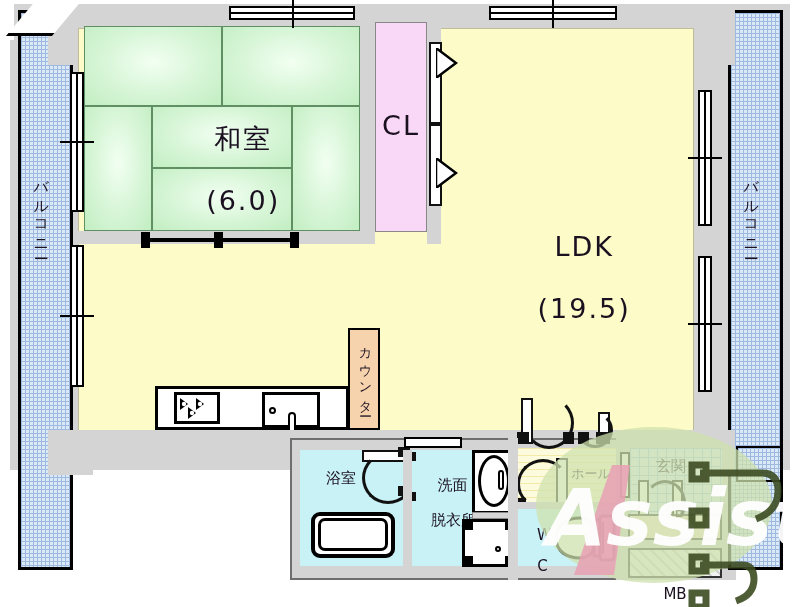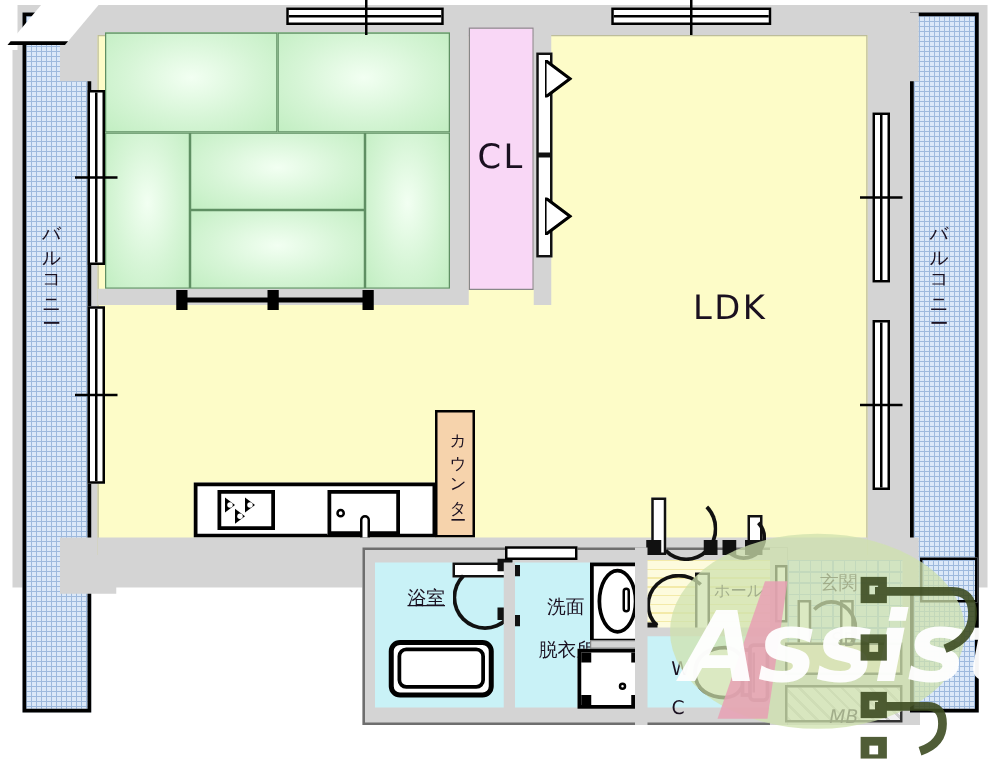--- a/index.html
+++ b/index.html
@@ -90,20 +90,24 @@
   <div class="abs ldk" style="left:78px;top:28px;width:616px;height:416px;border:1px solid #bdbd9a;"></div>
 
   <div class="abs" style="left:84px;top:26px;width:276px;height:205px;background:#ccf2cc;border:1px solid #5f8f63;"></div>
 
   <div class="abs tatami" style="left:84px;top:26px;width:138px;height:80px;"></div>
   <div class="abs tatami" style="left:222px;top:26px;width:138px;height:80px;"></div>
   <div class="abs tatami" style="left:84px;top:106px;width:68px;height:125px;"></div>
   <div class="abs tatami" style="left:292px;top:106px;width:68px;height:125px;"></div>
   <div class="abs tatami" style="left:152px;top:106px;width:140px;height:62px;"></div>
   <div class="abs tatami" style="left:152px;top:168px;width:140px;height:63px;"></div>
+  <div class="lbl big" style="left:152px;top:92px;width:140px;">
+    <span>和室</span><br>
+    <span>(6.0)</span>
+  </div>
 
   <div class="abs wallgray" style="left:78px;top:231px;width:290px;height:13px;"></div>
 
   <div class="abs blackline" style="left:146px;top:238px;width:150px;height:4px;"></div>
   <div class="abs blackline" style="left:141px;top:232px;width:9px;height:16px;"></div>
   <div class="abs blackline" style="left:214px;top:232px;width:9px;height:16px;"></div>
   <div class="abs blackline" style="left:290px;top:232px;width:9px;height:16px;"></div>
 
   <div class="abs wallgray" style="left:360px;top:10px;width:15px;height:234px;"></div>
 
@@ -115,20 +119,21 @@
   <div class="leaf" style="left:429px;top:124px;width:9px;height:78px;"></div>
   <svg class="abs" style="left:436px;top:48px;width:22px;height:30px;" viewBox="0 0 22 30">
     <polygon points="0,0 20,15 0,30" fill="#fff" stroke="#000" stroke-width="2.5"></polygon>
   </svg>
   <svg class="abs" style="left:436px;top:158px;width:22px;height:30px;" viewBox="0 0 22 30">
     <polygon points="0,0 20,15 0,30" fill="#fff" stroke="#000" stroke-width="2.5"></polygon>
   </svg>
 
   <div class="lbl big" style="left:488px;top:200px;width:150px;">
     <span>LDK</span><br>
+    <span>(19.5)</span>
   </div>
 
   <div class="abs white" style="left:155px;top:386px;width:194px;height:44px;border:3px solid #000;"></div>
 
   <div class="abs" style="left:174px;top:392px;width:46px;height:32px;border:3px solid #000;background:#fff;"></div>
   <svg class="abs" style="left:176px;top:394px;width:42px;height:28px;" viewBox="0 0 42 28">
     <g fill="#000">
       <path d="M4 4 L12 10 L4 16 Z"></path>
         <path d="M20 4 L28 10 L20 16 Z"></path>
       <path d="M12 13 L20 19 L12 25 Z"></path>
@@ -143,21 +148,21 @@
   <div class="abs" style="left:288px;top:412px;width:8px;height:20px;border:2px solid #000;border-radius:4px 4px 0 0;background:#fff;"></div>
 
   <div class="abs counter" style="left:348px;top:328px;width:32px;height:102px;"></div>
   <div class="lbl xs vtext" style="left:357px;top:338px;">カウンター</div>
 
   <div class="abs wallgray" style="left:78px;top:430px;width:616px;height:16px;"></div>
 
   <div class="abs wallgray" style="left:290px;top:438px;width:340px;height:142px;border:2px solid #6e6e6e;"></div>
 
   <div class="abs water" style="left:300px;top:450px;width:106px;height:116px;"></div>
-  <div class="lbl sm" style="left:306px;top:470px;width:70px;text-decoration:underline;">浴室</div>
+  <div class="lbl sm" style="left:306px;top:470px;width:70px;">浴室</div>
   <div class="abs" style="left:311px;top:512px;width:84px;height:46px;border:4px solid #000;border-radius:9px;background:#fff;"></div>
   <div class="abs" style="left:318px;top:518px;width:70px;height:33px;border:3px solid #000;border-radius:7px;background:#fff;"></div>
 
   <div class="leaf" style="left:362px;top:450px;width:42px;height:8px;"></div>
   <div class="swing" style="left:362px;top:452px;width:46px;height:46px;transform:rotate(0deg);"></div>
   <div class="jamb" style="left:398px;top:447px;width:12px;height:10px;"></div>
   <div class="jamb" style="left:398px;top:486px;width:12px;height:10px;"></div>
 
   <div class="abs water" style="left:410px;top:450px;width:106px;height:116px;"></div>
   <div class="lbl sm" style="left:412px;top:460px;width:62px;">
@@ -224,21 +229,21 @@
 
   <div class="leaf" style="left:638px;top:480px;width:7px;height:40px;"></div>
   <div class="swing" style="left:640px;top:480px;width:36px;height:40px;transform:rotate(-90deg);"></div>
   <div class="leaf" style="left:672px;top:480px;width:7px;height:40px;"></div>
   <div class="swing" style="left:644px;top:480px;width:36px;height:40px;transform:rotate(180deg);"></div>
 
   <div class="abs sb" style="left:628px;top:514px;width:94px;height:26px;"></div>
   <div class="lbl sm" style="left:628px;top:504px;width:94px;">SB</div>
 
   <div class="abs mb" style="left:628px;top:548px;width:94px;height:30px;"></div>
-  <div class="lbl sm" style="left:628px;top:565px;width:94px;font-style:italic;">MB</div>
+  <div class="lbl sm" style="left:628px;top:586px;width:94px;">MB</div>
 
   <div class="abs white" style="left:620px;top:452px;width:10px;height:46px;border:2.5px solid #000;"></div>
 
   <div class="win abs" style="left:229px;top:6px;width:126px;height:14px;">
     <div class="mull"></div>
   </div>
   <div class="ctick" style="left:292px;top:0;width:2px;height:28px;"></div>
   <div class="win abs" style="left:489px;top:6px;width:128px;height:14px;">
     <div class="mull"></div>
   </div>

